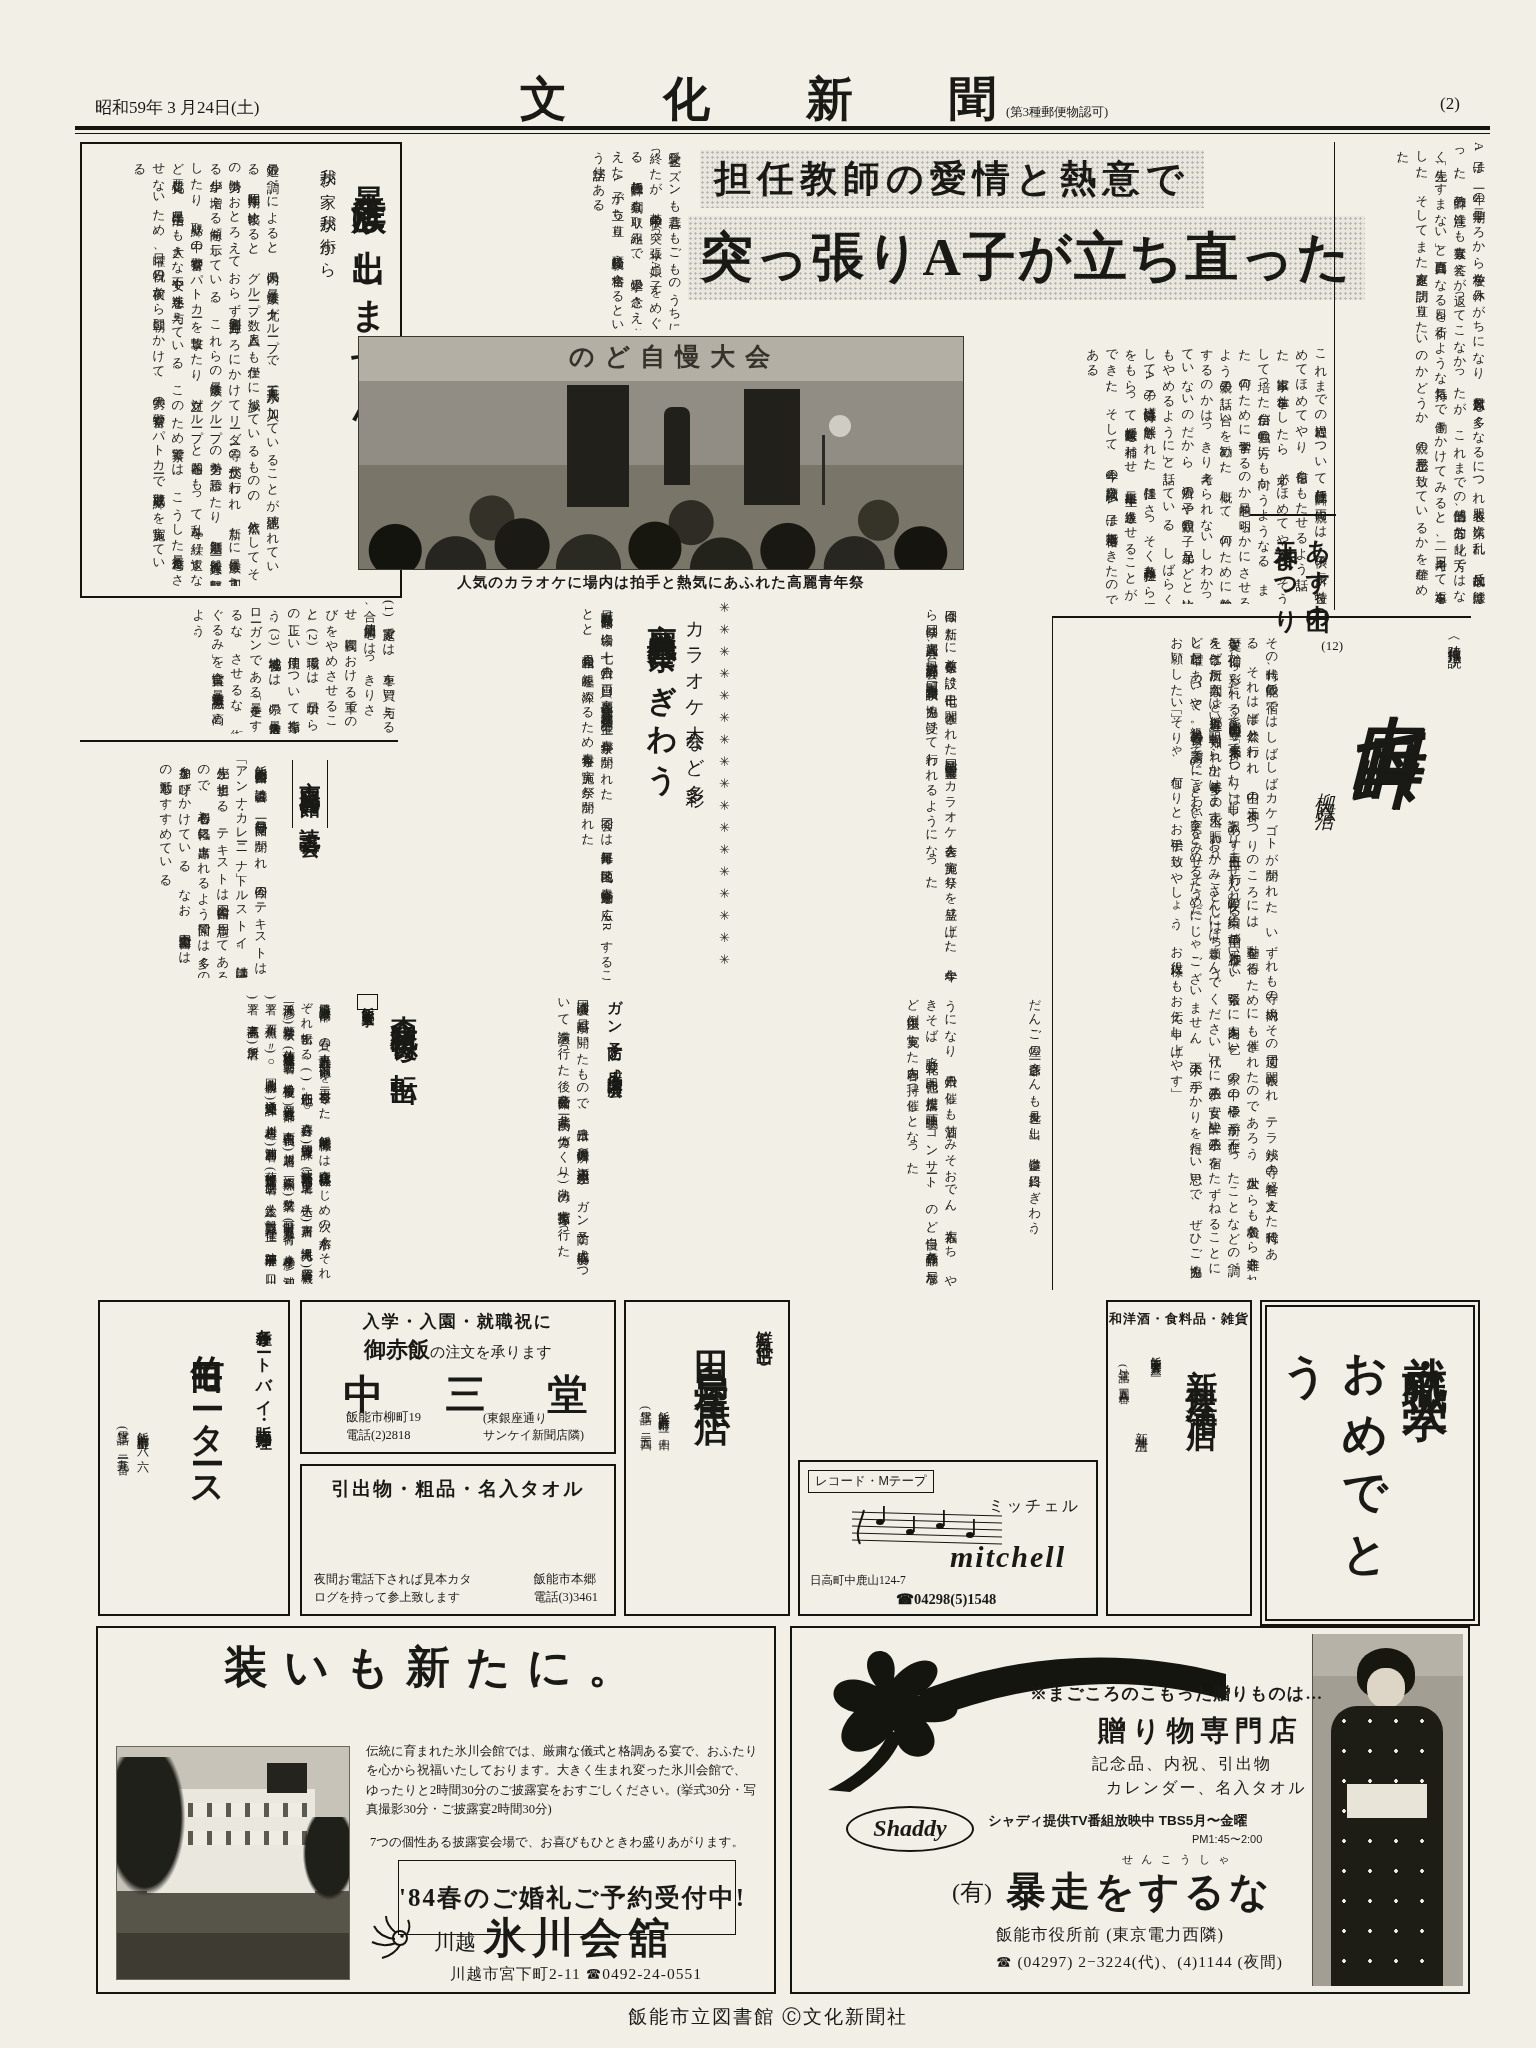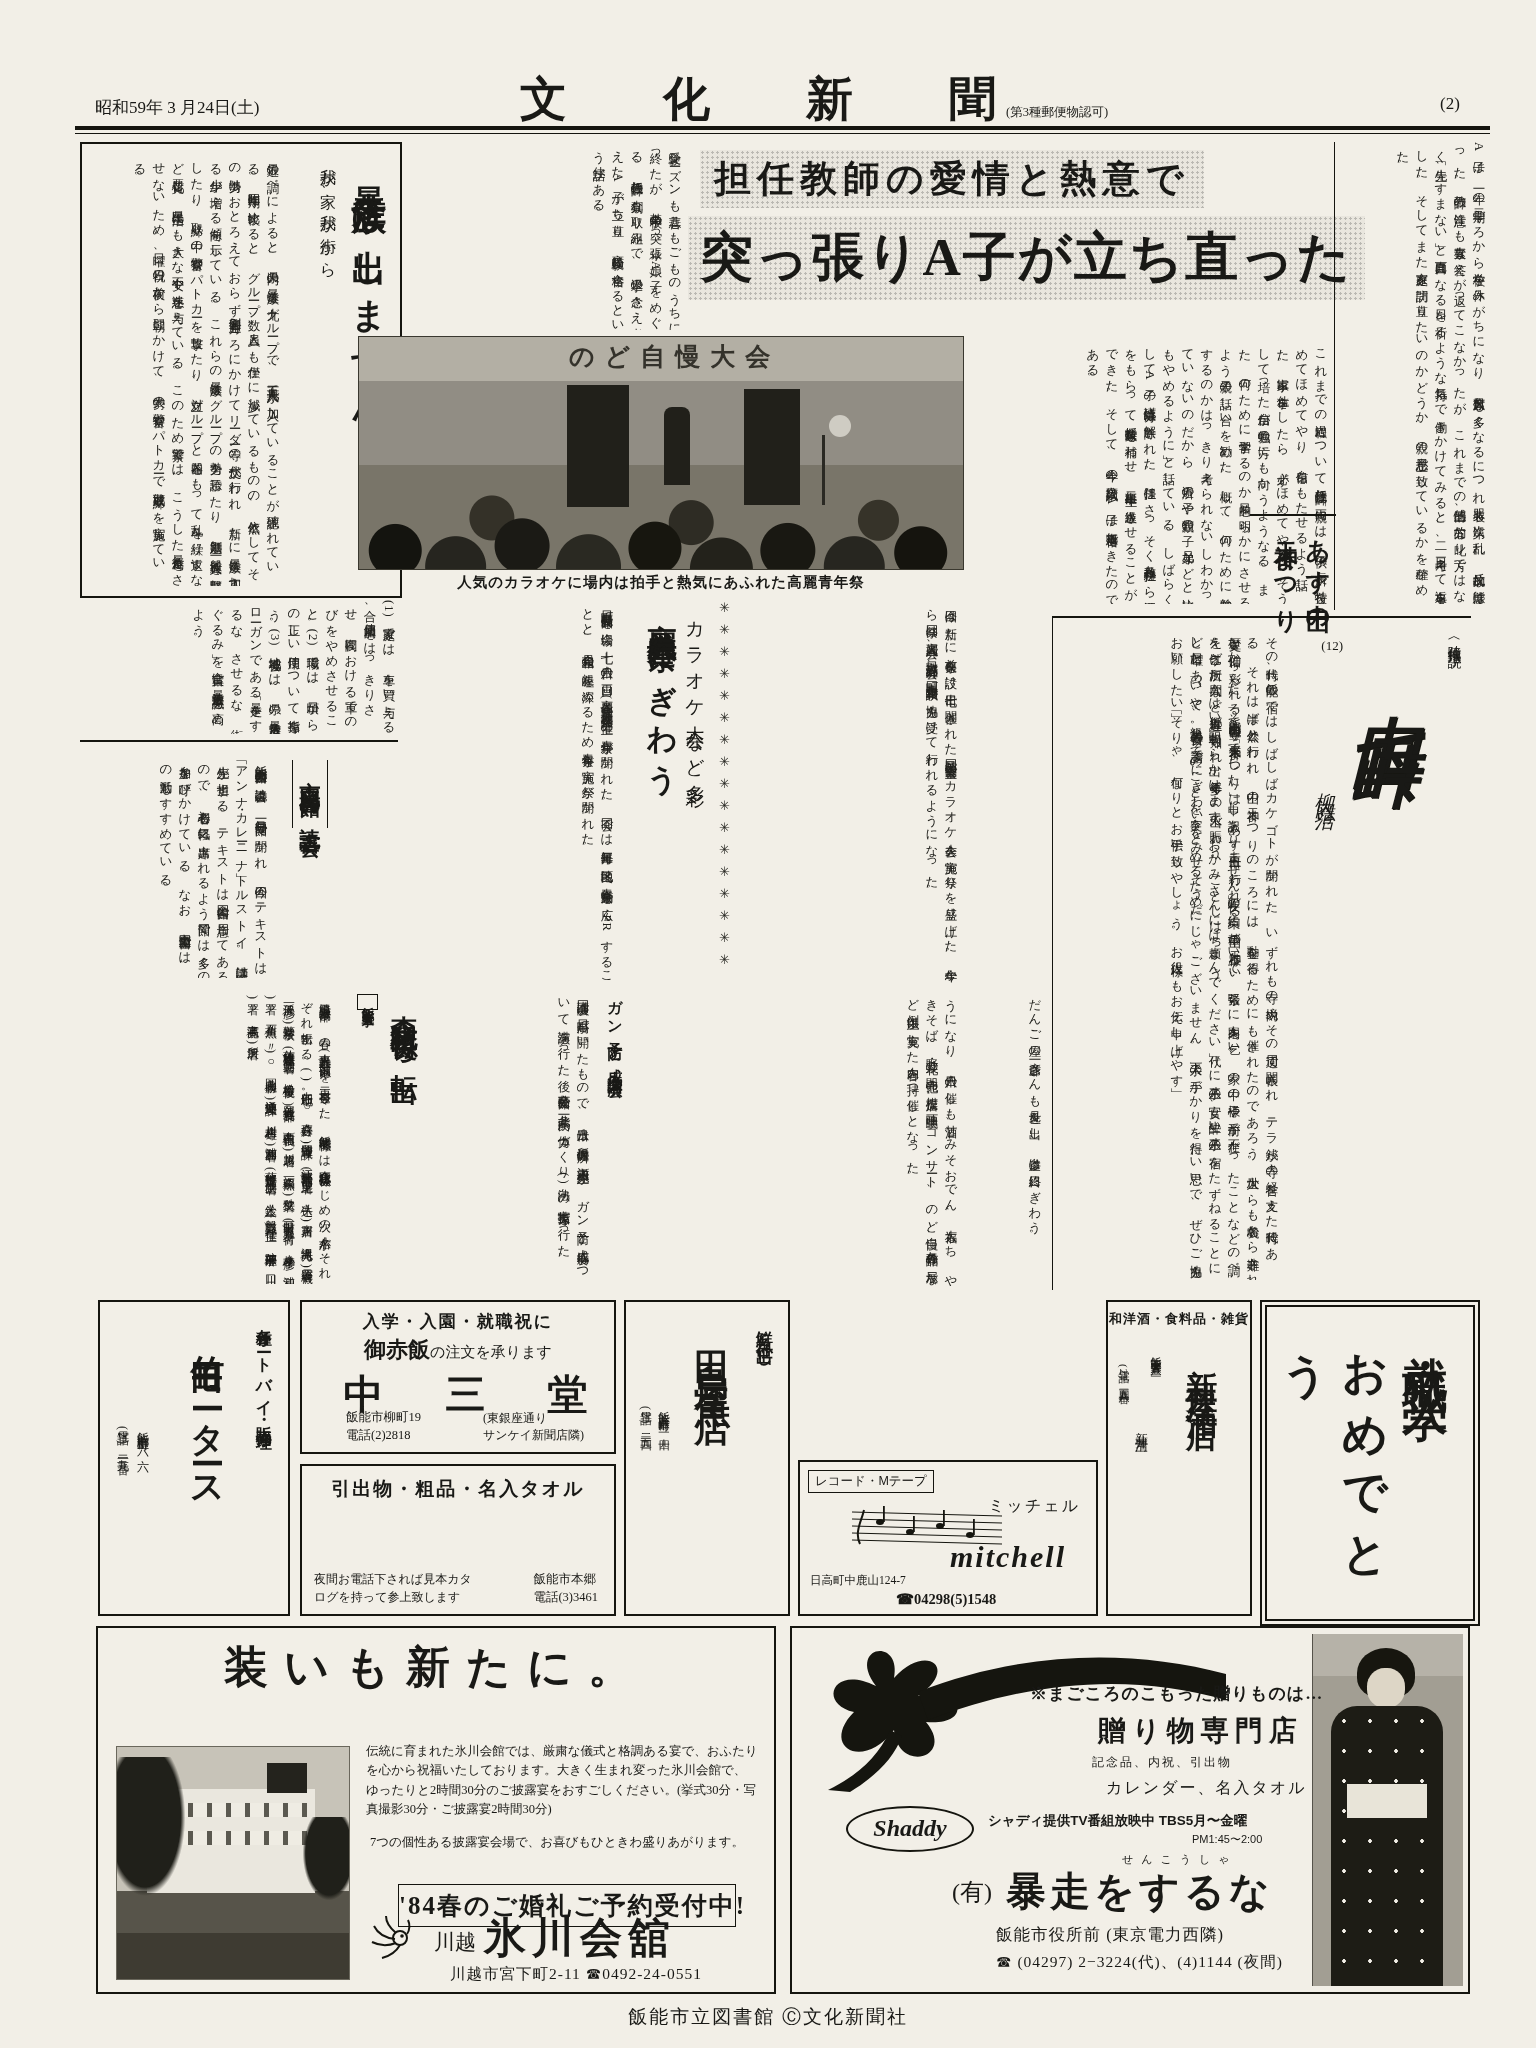--- a/index.html
+++ b/index.html
@@ -208,21 +208,21 @@
       <div class="abs" style="left:30px;top:42px;width:168px;height:104px;background:#eae7de;"></div>
       <div class="bwin" style="left:38px;top:56px;width:152px;height:14px;"></div>
       <div class="bwin" style="left:38px;top:84px;width:152px;height:14px;"></div>
       <div class="abs" style="left:150px;top:16px;width:40px;height:30px;background:#24231d;"></div>
       <div class="tree" style="left:-18px;top:10px;width:92px;height:150px;"></div>
       <div class="tree" style="right:-10px;top:70px;width:60px;height:90px;"></div>
       <div class="abs" style="left:0;bottom:0;width:100%;height:46px;background:#3e3b32;"></div>
     </div>
     <div class="abs" style="left:268px;top:114px;width:392px;font-size:12.5px;line-height:1.55;">伝統に育まれた氷川会館では、厳粛な儀式と格調ある宴で、おふたりを心から祝福いたしております。大きく生まれ変った氷川会館で、ゆったりと2時間30分のご披露宴をおすごしください。(挙式30分・写真撮影30分・ご披露宴2時間30分)</div>
     <div class="abs" style="left:272px;top:206px;width:392px;font-size:12.5px;">7つの個性ある披露宴会場で、お喜びもひときわ盛りあがります。</div>
-    <div class="abs b ctr nowrap" style="left:300px;top:232px;width:336px;border:1.5px solid #15150f;padding:4px 0;font-size:25px;letter-spacing:2px;margin-top:24px;">'84春のご婚礼ご予約受付中!</div>
+    <div class="abs b ctr nowrap" style="left:300px;top:232px;width:336px;border:1.5px solid #15150f;padding:20px 0;font-size:25px;letter-spacing:2px;">'84春のご婚礼ご予約受付中!</div>
     <svg class="abs" width="58" height="58" viewBox="0 0 58 58" style="left:268px;top:284px;">
       <g fill="none" stroke="#15150f" stroke-width="2">
         <circle cx="34" cy="26" r="7"></circle>
         <path d="M34,33 C30,40 24,44 16,46"></path>
           <path d="M30,31 C22,34 14,34 6,30"></path>
           <path d="M29,27 C20,26 12,22 8,14"></path>
           <path d="M30,21 C24,16 20,10 20,4"></path>
           <path d="M41,22 C44,18 44,12 42,8"></path>
       </g>
       <circle cx="36" cy="24" r="1.8" fill="#15150f"></circle>
@@ -241,21 +241,21 @@
       </g>
     </svg>
     <div class="abs lady" style="left:520px;top:6px;width:150px;height:352px;">
       <div class="abs" style="left:44px;top:14px;width:58px;height:50px;background:#17160f;border-radius:50% 50% 40% 40%;"></div>
       <div class="abs" style="left:54px;top:34px;width:38px;height:40px;background:#ddd6c6;border-radius:46%;"></div>
       <div class="abs" style="left:18px;top:72px;width:112px;height:280px;background:#1d1c15;border-radius:26px 26px 0 0;background-image:radial-gradient(#f2efe7 1.5px,transparent 2px);background-size:26px 30px;"></div>
       <div class="abs" style="left:34px;top:150px;width:80px;height:34px;background:#e8e4d8;"></div>
     </div>
     <div class="abs b nowrap" style="left:238px;top:54px;font-size:17px;letter-spacing:1px;">※まごころのこもった贈りものは…</div>
     <div class="abs b nowrap" style="left:306px;top:84px;font-size:28px;letter-spacing:6px;">贈り物専門店</div>
-    <div class="abs nowrap" style="left:300px;top:126px;font-size:12px;letter-spacing:2px;">記念品、内祝、引出物</div>
+    <div class="abs nowrap" style="left:300px;top:126px;font-size:16px;letter-spacing:2px;">記念品、内祝、引出物</div>
     <div class="abs nowrap" style="left:314px;top:150px;font-size:16px;letter-spacing:2px;">カレンダー、名入タオル</div>
     <div class="abs ctr b nowrap" style="left:54px;top:178px;width:124px;height:42px;border:2.5px solid #15150f;border-radius:50%;font-size:24px;font-style:italic;line-height:40px;">Shaddy</div>
     <div class="abs b nowrap sans" style="left:196px;top:184px;font-size:13.5px;">シャディ提供TV番組放映中 TBS5月〜金曜</div>
     <div class="abs nowrap sans" style="left:400px;top:204px;font-size:11px;">PM1:45〜2:00</div>
     <div class="abs nowrap" style="left:330px;top:224px;font-size:11px;letter-spacing:8px;">せんこうしゃ</div>
     <div class="abs nowrap" style="left:160px;top:248px;font-size:24px;">(有)</div>
     <div class="abs b nowrap" style="left:214px;top:236px;font-size:40px;letter-spacing:4px;">暴走をするな</div>
     <div class="abs nowrap" style="left:204px;top:296px;font-size:16.5px;letter-spacing:1px;">飯能市役所前 (東京電力西隣)</div>
     <div class="abs nowrap" style="left:204px;top:324px;font-size:15.5px;letter-spacing:1px;">☎ (04297) 2−3224(代)、(4)1144 (夜間)</div>
   </div>

